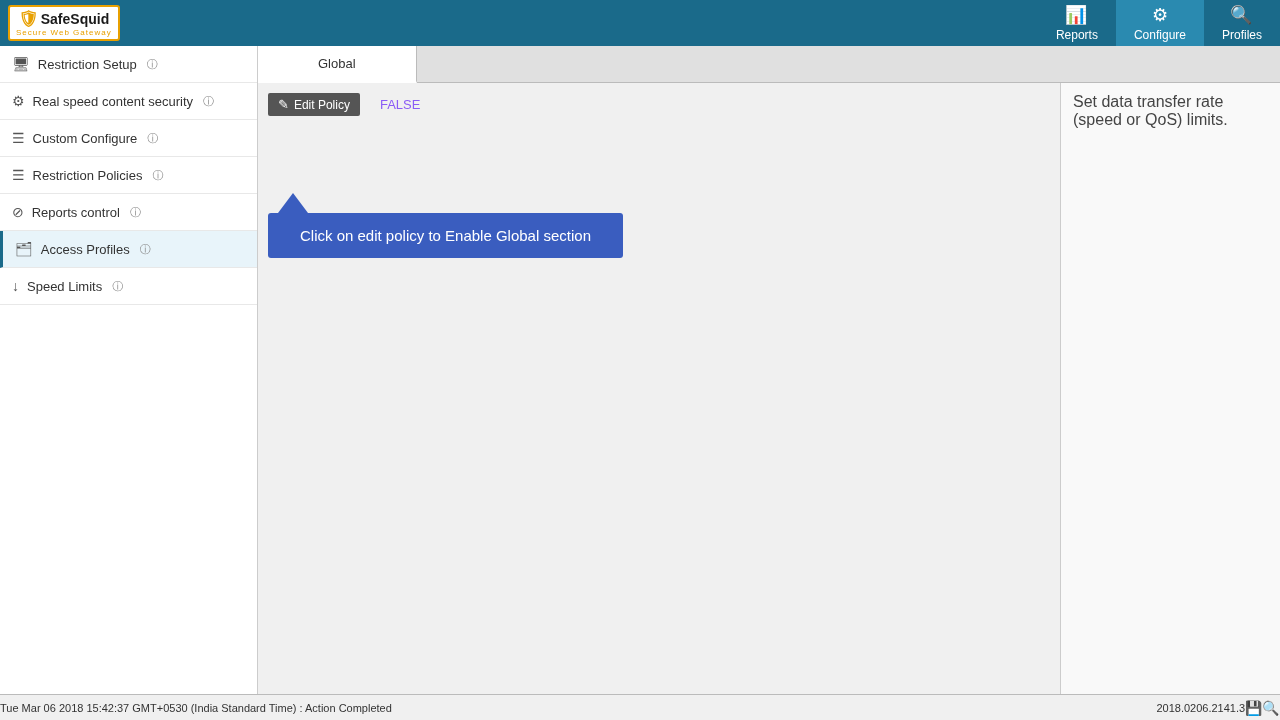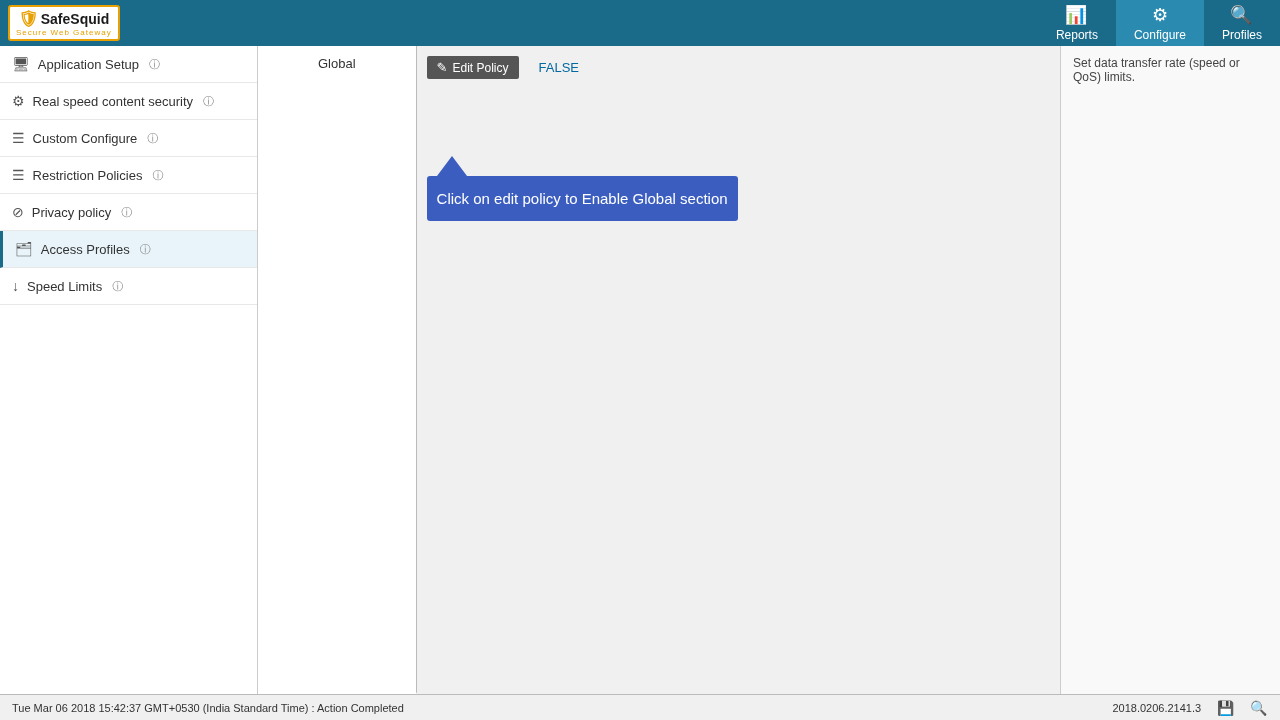--- a/index.html
+++ b/index.html
@@ -69,35 +69,35 @@
       border-bottom: 1px solid #e8e8e8;
       cursor: pointer;
       font-size: 13px; color: #333;
     }
     .sidebar-item.active { background: #e8f4fa; border-left: 3px solid #1a6a8a; }
     .sidebar-icon { font-size: 14px; color: #555; }
     .sidebar-help { font-size: 11px; color: #888; margin-left: 2px; }
 
     
     .content-area {
-      flex: 1; display: flex; flex-direction: row; overflow: hidden;
+      flex: 1; display: flex; flex-direction: column; overflow: hidden;
     }
 
     
     .tabs-bar {
       display: flex; background: #e0e0e0; border-bottom: 1px solid #bbb; flex-shrink: 0;
     }
     .tab {
       padding: 10px 60px; cursor: pointer; font-size: 13px; color: #333; border-right: 1px solid #bbb;
     }
     .tab.active { background: #fff; border-bottom: 2px solid #fff; margin-bottom: -1px; }
 
     
     .right-panel-info {
-      width: 220px; background: #f9f9f9; border-left: 1px solid #ccc; padding: 10px 12px; font-size: 12px; color: #444; flex-shrink: 0;
+      width: 220px; background: #f9f9f9; border-left: 1px solid #ccc; padding: 10px 12px; font-size: 16px; color: #444; flex-shrink: 0;
     }
 
     
     .content-with-panel {
       display: flex; flex: 1; overflow: hidden;
     }
 
     
     .main-content {
       flex: 1; padding: 10px; overflow-y: auto; position: relative;
@@ -106,45 +106,45 @@
     
     .edit-policy-row {
       display: flex; align-items: center; gap: 0; margin-bottom: 0;
     }
     .edit-policy-btn {
       display: flex; align-items: center; gap: 5px;
       background: #555; color: #fff; padding: 4px 10px; font-size: 12px; cursor: pointer; border: none; border-radius: 2px;
     }
     .edit-icon { font-size: 13px; }
     .policy-value {
-      margin-left: 20px; font-size: 13px; color: #0369a1;
+      margin-left: 20px; font-size: 13px; color: #8b5cf6;
     }
 
     
     .tooltip-overlay {
       position: absolute; top: 110px; left: 10px; z-index: 10;
     }
     .tooltip-arrow {
       width: 0; height: 0;
       border-left: 15px solid transparent;
       border-right: 15px solid transparent;
       border-bottom: 20px solid #3a5dbf;
       margin-left: 10px;
     }
     .tooltip-box {
-      background: #3a5dbf; color: #fff; padding: 14px 10px; font-size: 15px; border-radius: 3px;
+      background: #3a5dbf; color: #fff; padding: 14px 32px; font-size: 15px; border-radius: 3px;
       max-width: 480px;
     }
 
     
     .status-bar {
-      background: #f0f0f0; border-top: 1px solid #bbb; height: 26px; display: flex; align-items: center; justify-content: space-between; padding: 0 12px; font-size: 11px; color: #333; flex-shrink: 0;
+      background: #f0f0f0; border-top: 1px solid #bbb; height: 26px; display: flex; align-items: center; justify-content: space-between; padding: 0 0; font-size: 11px; color: #333; flex-shrink: 0;
     }
     .status-right {
-      display: flex; align-items: center; gap: 16px;
+      display: flex; align-items: center; gap: 0;
     }
     .version-text { color: #333; font-size: 11px; }
     .status-icon { font-size: 14px; color: #333; cursor: pointer; }
   </style>
 </head>
 <body>
 
 <div class="top-nav">
   <div class="top-nav-logo">
     <div class="logo-box">
@@ -169,41 +169,41 @@
       <span>Profiles</span>
     </button>
   </div>
 </div>
 
 <div class="main-layout">
 
   <div class="sidebar">
     <div class="sidebar-item">
       <span class="sidebar-icon">🖥</span>
-      <span>Application Setup</span>
+      <span>Restriction Setup</span>
       <span class="sidebar-help">ⓘ</span>
     </div>
     <div class="sidebar-item">
       <span class="sidebar-icon">⚙</span>
       <span>Real speed content security</span>
       <span class="sidebar-help">ⓘ</span>
     </div>
     <div class="sidebar-item">
       <span class="sidebar-icon">☰</span>
       <span>Custom Configure</span>
       <span class="sidebar-help">ⓘ</span>
     </div>
     <div class="sidebar-item">
       <span class="sidebar-icon">☰</span>
       <span>Restriction Policies</span>
       <span class="sidebar-help">ⓘ</span>
     </div>
     <div class="sidebar-item">
       <span class="sidebar-icon">⊘</span>
-      <span>Privacy policy</span>
+      <span>Reports control</span>
       <span class="sidebar-help">ⓘ</span>
     </div>
     <div class="sidebar-item active">
       <span class="sidebar-icon">🗂</span>
       <span>Access Profiles</span>
       <span class="sidebar-help">ⓘ</span>
     </div>
     <div class="sidebar-item">
       <span class="sidebar-icon">↓</span>
       <span>Speed Limits</span>

